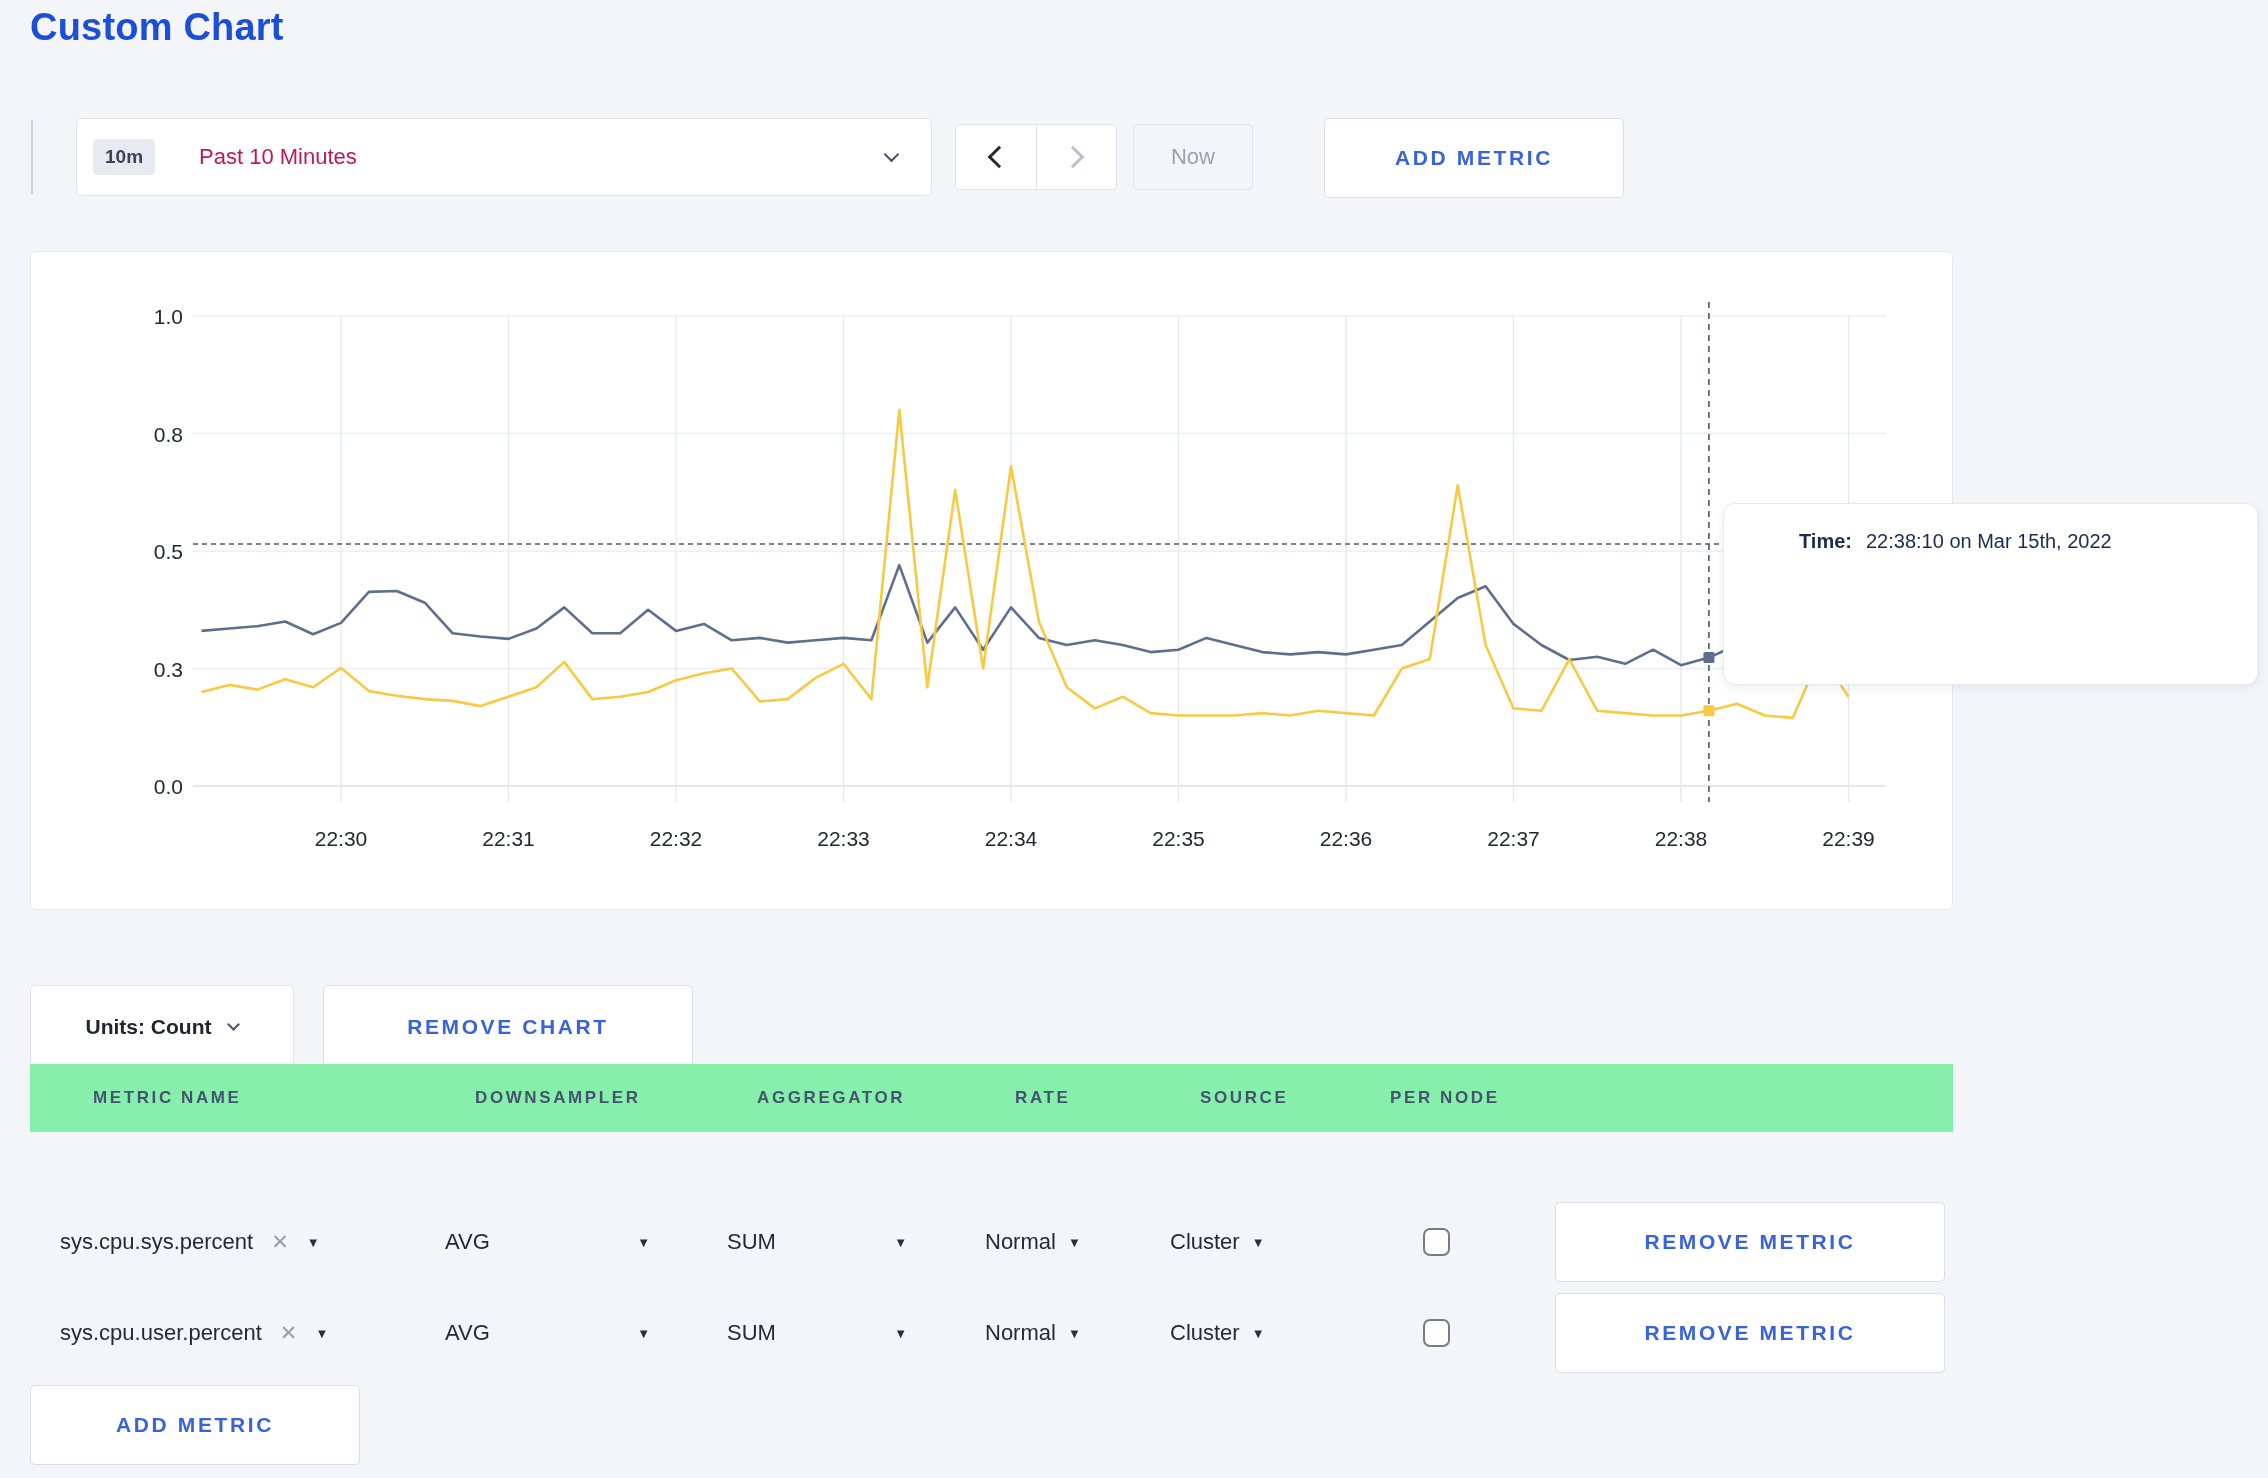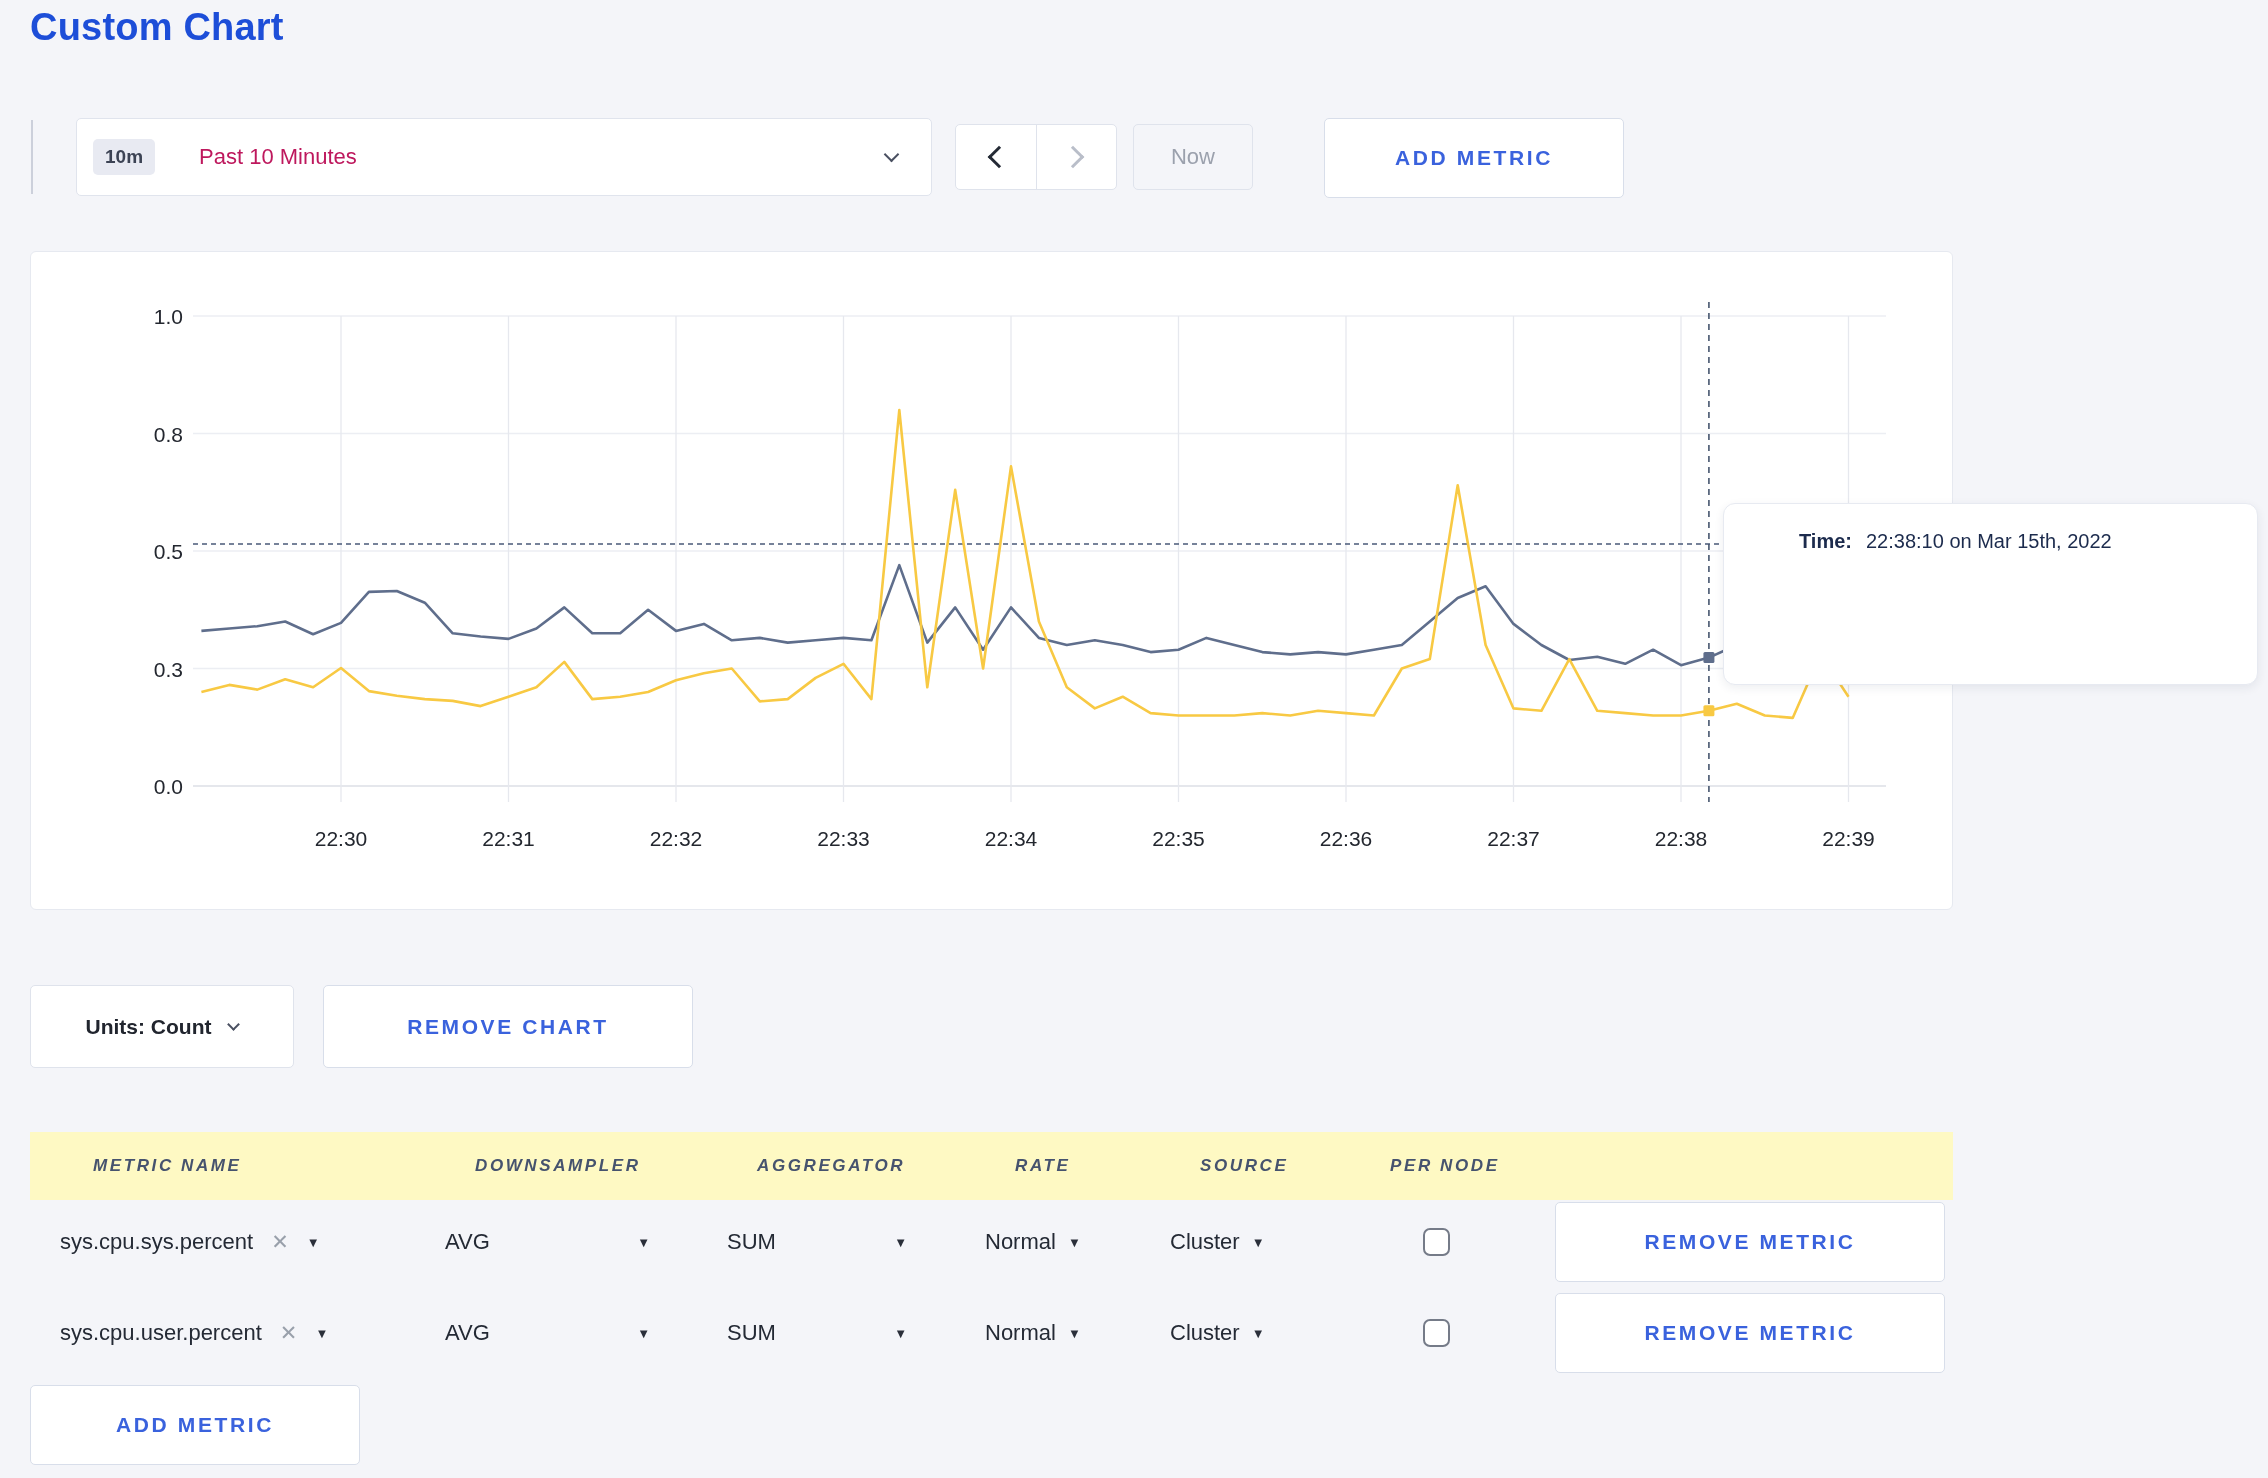--- a/index.html
+++ b/index.html
@@ -95,21 +95,21 @@
   #units-btn {
     left:30px; top:985px; width:264px; height:83px;
     background:#fff; border:1px solid #dfe3ec; border-radius:5px;
     display:flex; align-items:center; justify-content:center; gap:18px;
     font-size:21px; font-weight:700; color:#21252e; cursor:pointer;
   }
   #units-btn .chev { width:9px; height:9px; border-width:2px; margin-top:-4px; }
   #remove-chart-btn { left:313px; top:985px; width:370px; height:83px;margin-left:10px; }
 
   
-  #table-header { left:30px; top:1132px; width:1923px; height:68px; background:#fef9c3;font-style:italic; }
+  #table-header { left:30px; top:1064px; width:1923px; height:68px; background:#86efac; }
   .th {
     position:absolute; top:0; height:68px; display:flex; align-items:center;
     font-size:17px; font-weight:600; letter-spacing:2.6px; color:#46536e;
   }
   .metric-row { position:absolute; left:0; width:2268px; height:92px; }
   .cell { position:absolute; top:0; height:92px; display:flex; align-items:center; font-size:22px; color:#242a35; }
   .caret { font-size:13px; color:#2a2f3a; }
   .x-icon { font-size:21px; color:#99a0ab; cursor:pointer; }
   .checkbox {
     position:absolute; width:27px; height:28px; border:2px solid #757b88; border-radius:7px;

